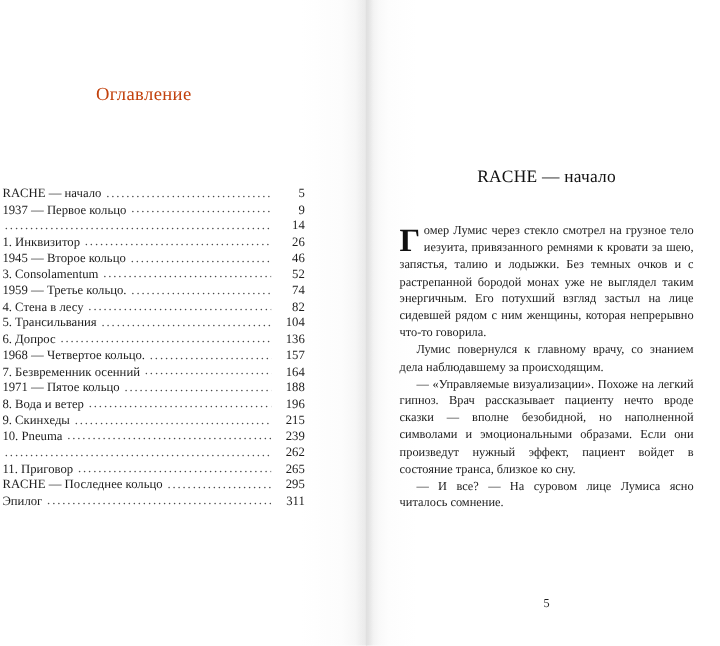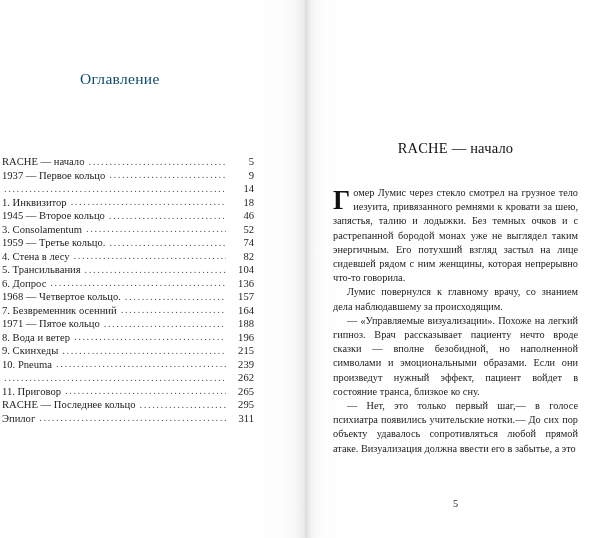--- a/index.html
+++ b/index.html
@@ -67,21 +67,21 @@
     pointer-events: none;
   }
 
   
   .toc-heading {
     position: absolute;
     left: 80px;
     top: 70px;
     font-size: 15.5px;
     letter-spacing: 0.3px;
-    color: #0c4a6e;
+    color: #c2410c;
     white-space: nowrap;
   }
 
   .toc-list {
     position: absolute;
     left: 2px;
     top: 155px;
     width: 252px;
   }
   .toc-row {
@@ -196,21 +196,21 @@
     </div>
 
     <div class="toc-row">
       <span class="toc-dots">..............................................................................</span>
       <span class="toc-page">14</span>
     </div>
 
     <div class="toc-row">
       <span class="toc-title">1. Инквизитор</span>
       <span class="toc-dots">..............................................................................</span>
-      <span class="toc-page">18</span>
+      <span class="toc-page">26</span>
     </div>
 
     <div class="toc-row">
       <span class="toc-title">1945 — Второе кольцо</span>
       <span class="toc-dots">..............................................................................</span>
       <span class="toc-page">46</span>
     </div>
 
     <div class="toc-row">
       <span class="toc-title">3. Consolamentum</span>
@@ -304,19 +304,19 @@
   </div>
 
   <div class="chapter-title">RACHE — начало</div>
 
   <div class="body-block">
 
     <p class="body-p dropcap-p"><span class="dropcap">Г</span><span>омер Лумис через стекло смотрел на грузное тело иезуита, привязанного ремнями к кровати за шею, запястья, талию и лодыжки. Без темных очков и с растрепанной бородой монах уже не выглядел таким энергичным. Его потухший взгляд застыл на лице сидевшей рядом с ним женщины, которая непрерывно что-то говорила.</span></p>
 
     <p class="body-p indent">Лумис повернулся к главному врачу, со знанием дела наблюдавшему за происходящим.</p>
     <p class="body-p indent">— «Управляемые визуализации». Похоже на легкий гипноз. Врач рассказывает пациенту нечто вроде сказки — вполне безобидной, но наполненной символами и эмоциональными образами. Если они произведут нужный эффект, пациент войдет в состояние транса, близкое ко сну.</p>
-    <p class="body-p indent">— Нет, это только первый шаг,— в голосе психиатра появились учительские нотки.— До сих пор объекту удавалось сопротивляться любой прямой атаке. Визуализация должна ввести его в забытье, а это</p>
+    <p class="body-p indent">— И все? — На суровом лице Лумиса ясно читалось сомнение.</p>
 
   </div>
 
   <div class="folio">5</div>
 
 </div>
 
 </body></html>

